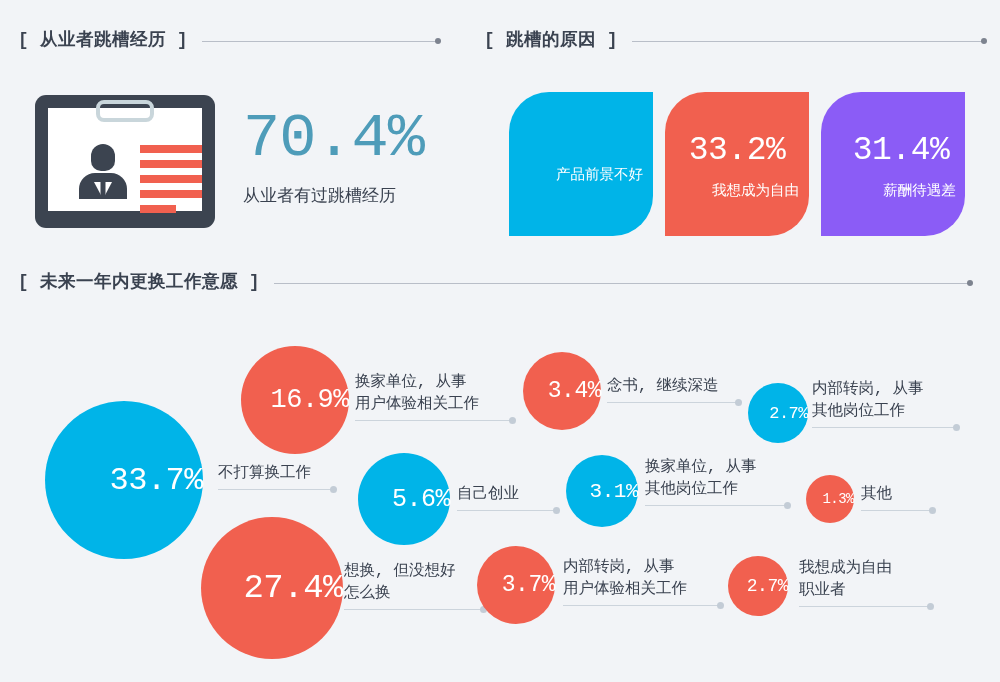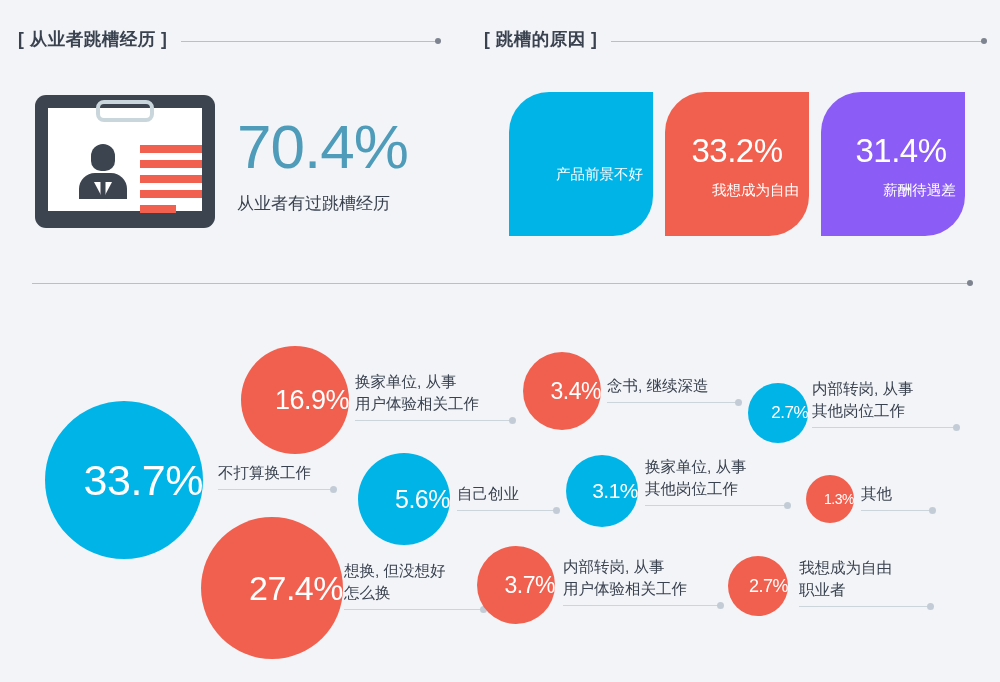--- a/index.html
+++ b/index.html
@@ -12,20 +12,21 @@
     background: #f2f4f7;
     font-family: "Liberation Sans", "DejaVu Sans", sans-serif;
     overflow: hidden;
     position: relative;
     color: #3c4450;
   }
   .page {
     position: relative;
     width: 824px;
     height: 682px;
+    font-family: Liberation Mono, monospace;
   }
 
   
   .section-header {
     position: absolute;
     display: flex;
     align-items: center;
     height: 26px;
   }
   .section-header .sh-title {
@@ -157,23 +158,22 @@
   .badge-line {
     height: 8px;
     background: #f1604f;
     margin-bottom: 7px;
   }
   .badge-line.short { width: 58%; }
 
   
   .big-stat {
     position: absolute;
-    left: 237px;
+    left: 243px;
     top: 108px;
-    margin-top: 8px;
   }
   .big-stat .bs-number {
     font-size: 62px;
     font-weight: normal;
     color: #4e9cb9;
     line-height: 1;
     letter-spacing: -1px;
   }
   .big-stat .bs-caption {
     margin-top: 14px;
@@ -301,25 +301,26 @@
         <div class="rc-number">33.2%</div>
         <div class="rc-label">我想成为自由</div>
       </div>
       <div class="reason-card" id="rc-2" style="background: #8b5cf6; padding-left: 16px;">
         <div class="rc-number">31.4%</div>
         <div class="rc-label">薪酬待遇差</div>
       </div>
     </div>
 
   <div class="section-header" id="sh-3">
+    <span class="sh-title">[ 未来一年内更换工作意愿 ]</span>
     <span class="sh-rule"></span>
   </div>
 
   <div id="bubble-chart">
-      <div class="bubble" style="left: 45px; top: 401px; width: 158px; height: 158px; background: rgb(0, 180, 232); font-size: 43px;">
+      <div class="bubble" style="left: 45px; top: 401px; width: 158px; height: 158px; background: rgb(0, 180, 232); font-size: 32px;">
         <span>33.7%</span>
       </div>
       <div class="bubble-label" style="left: 218px; top: 462px; width: 116px;">
         <div class="bl-text">不打算换工作</div>
         <div class="bl-rule"></div>
       </div>
       <div class="bubble" style="left: 241px; top: 346px; width: 108px; height: 108px; background: rgb(241, 96, 79); font-size: 27px;">
         <span>16.9%</span>
       </div>
       <div class="bubble-label" style="left: 355px; top: 371px; width: 158px;">

